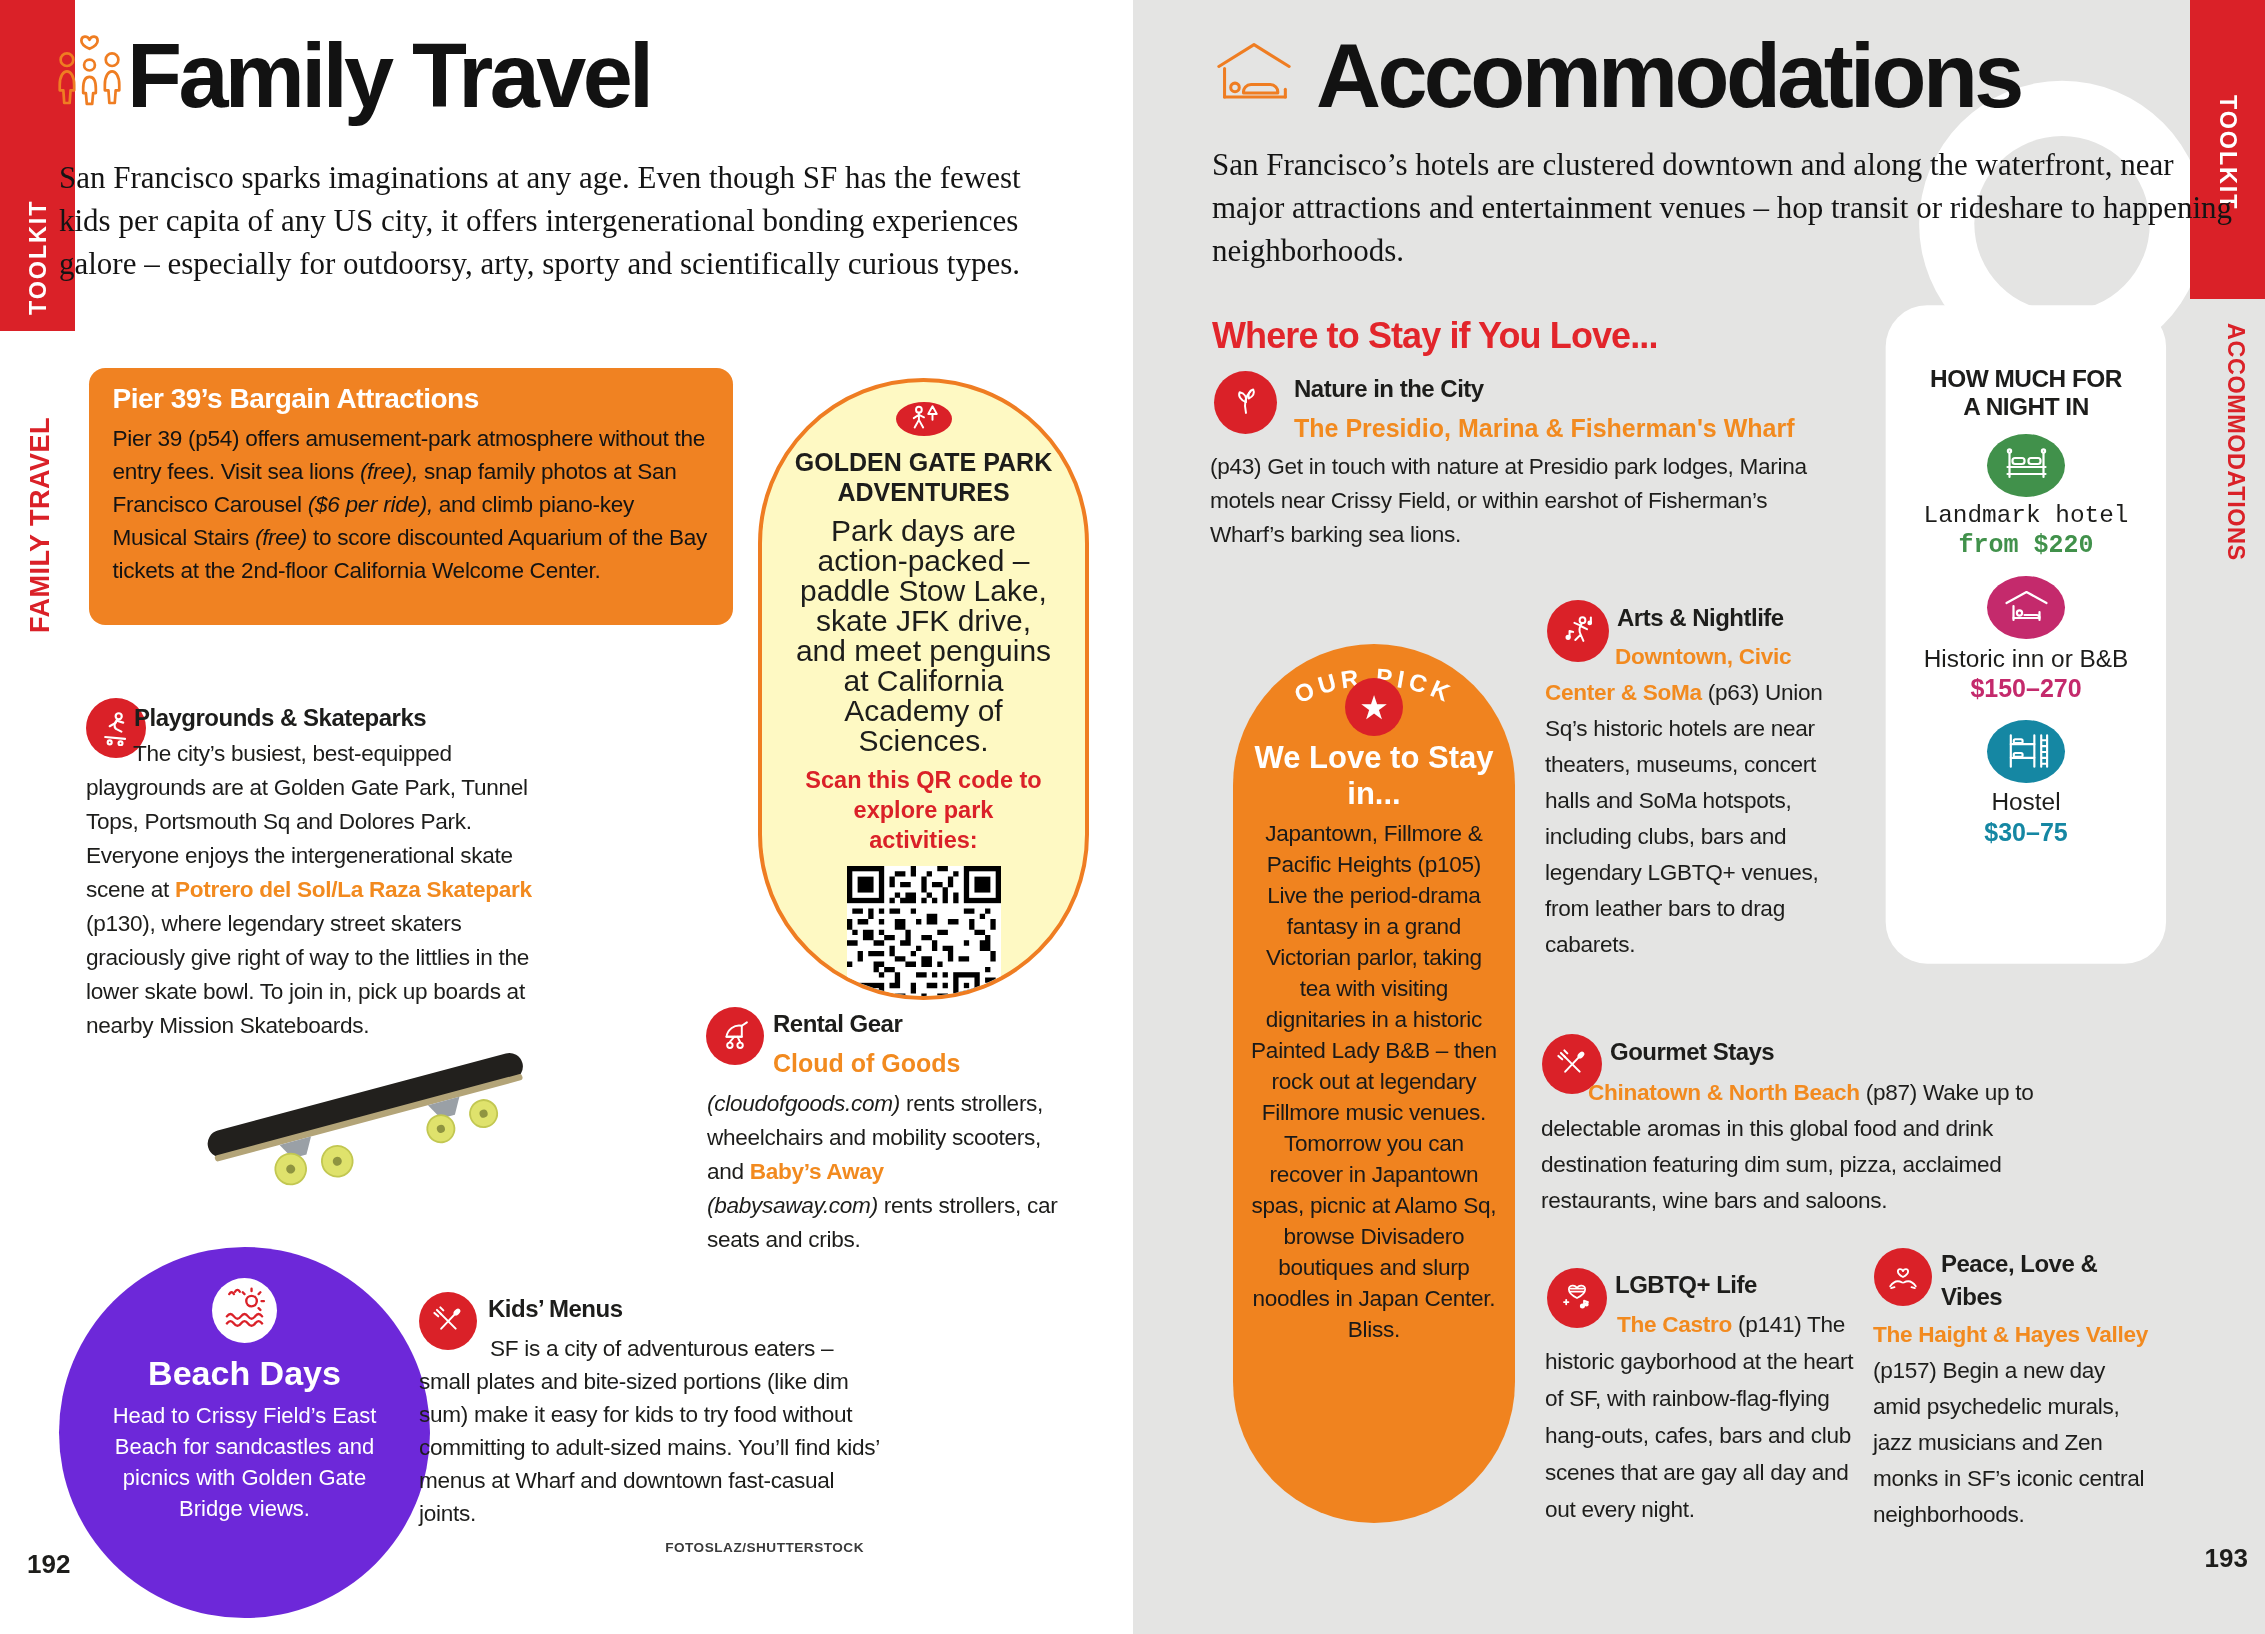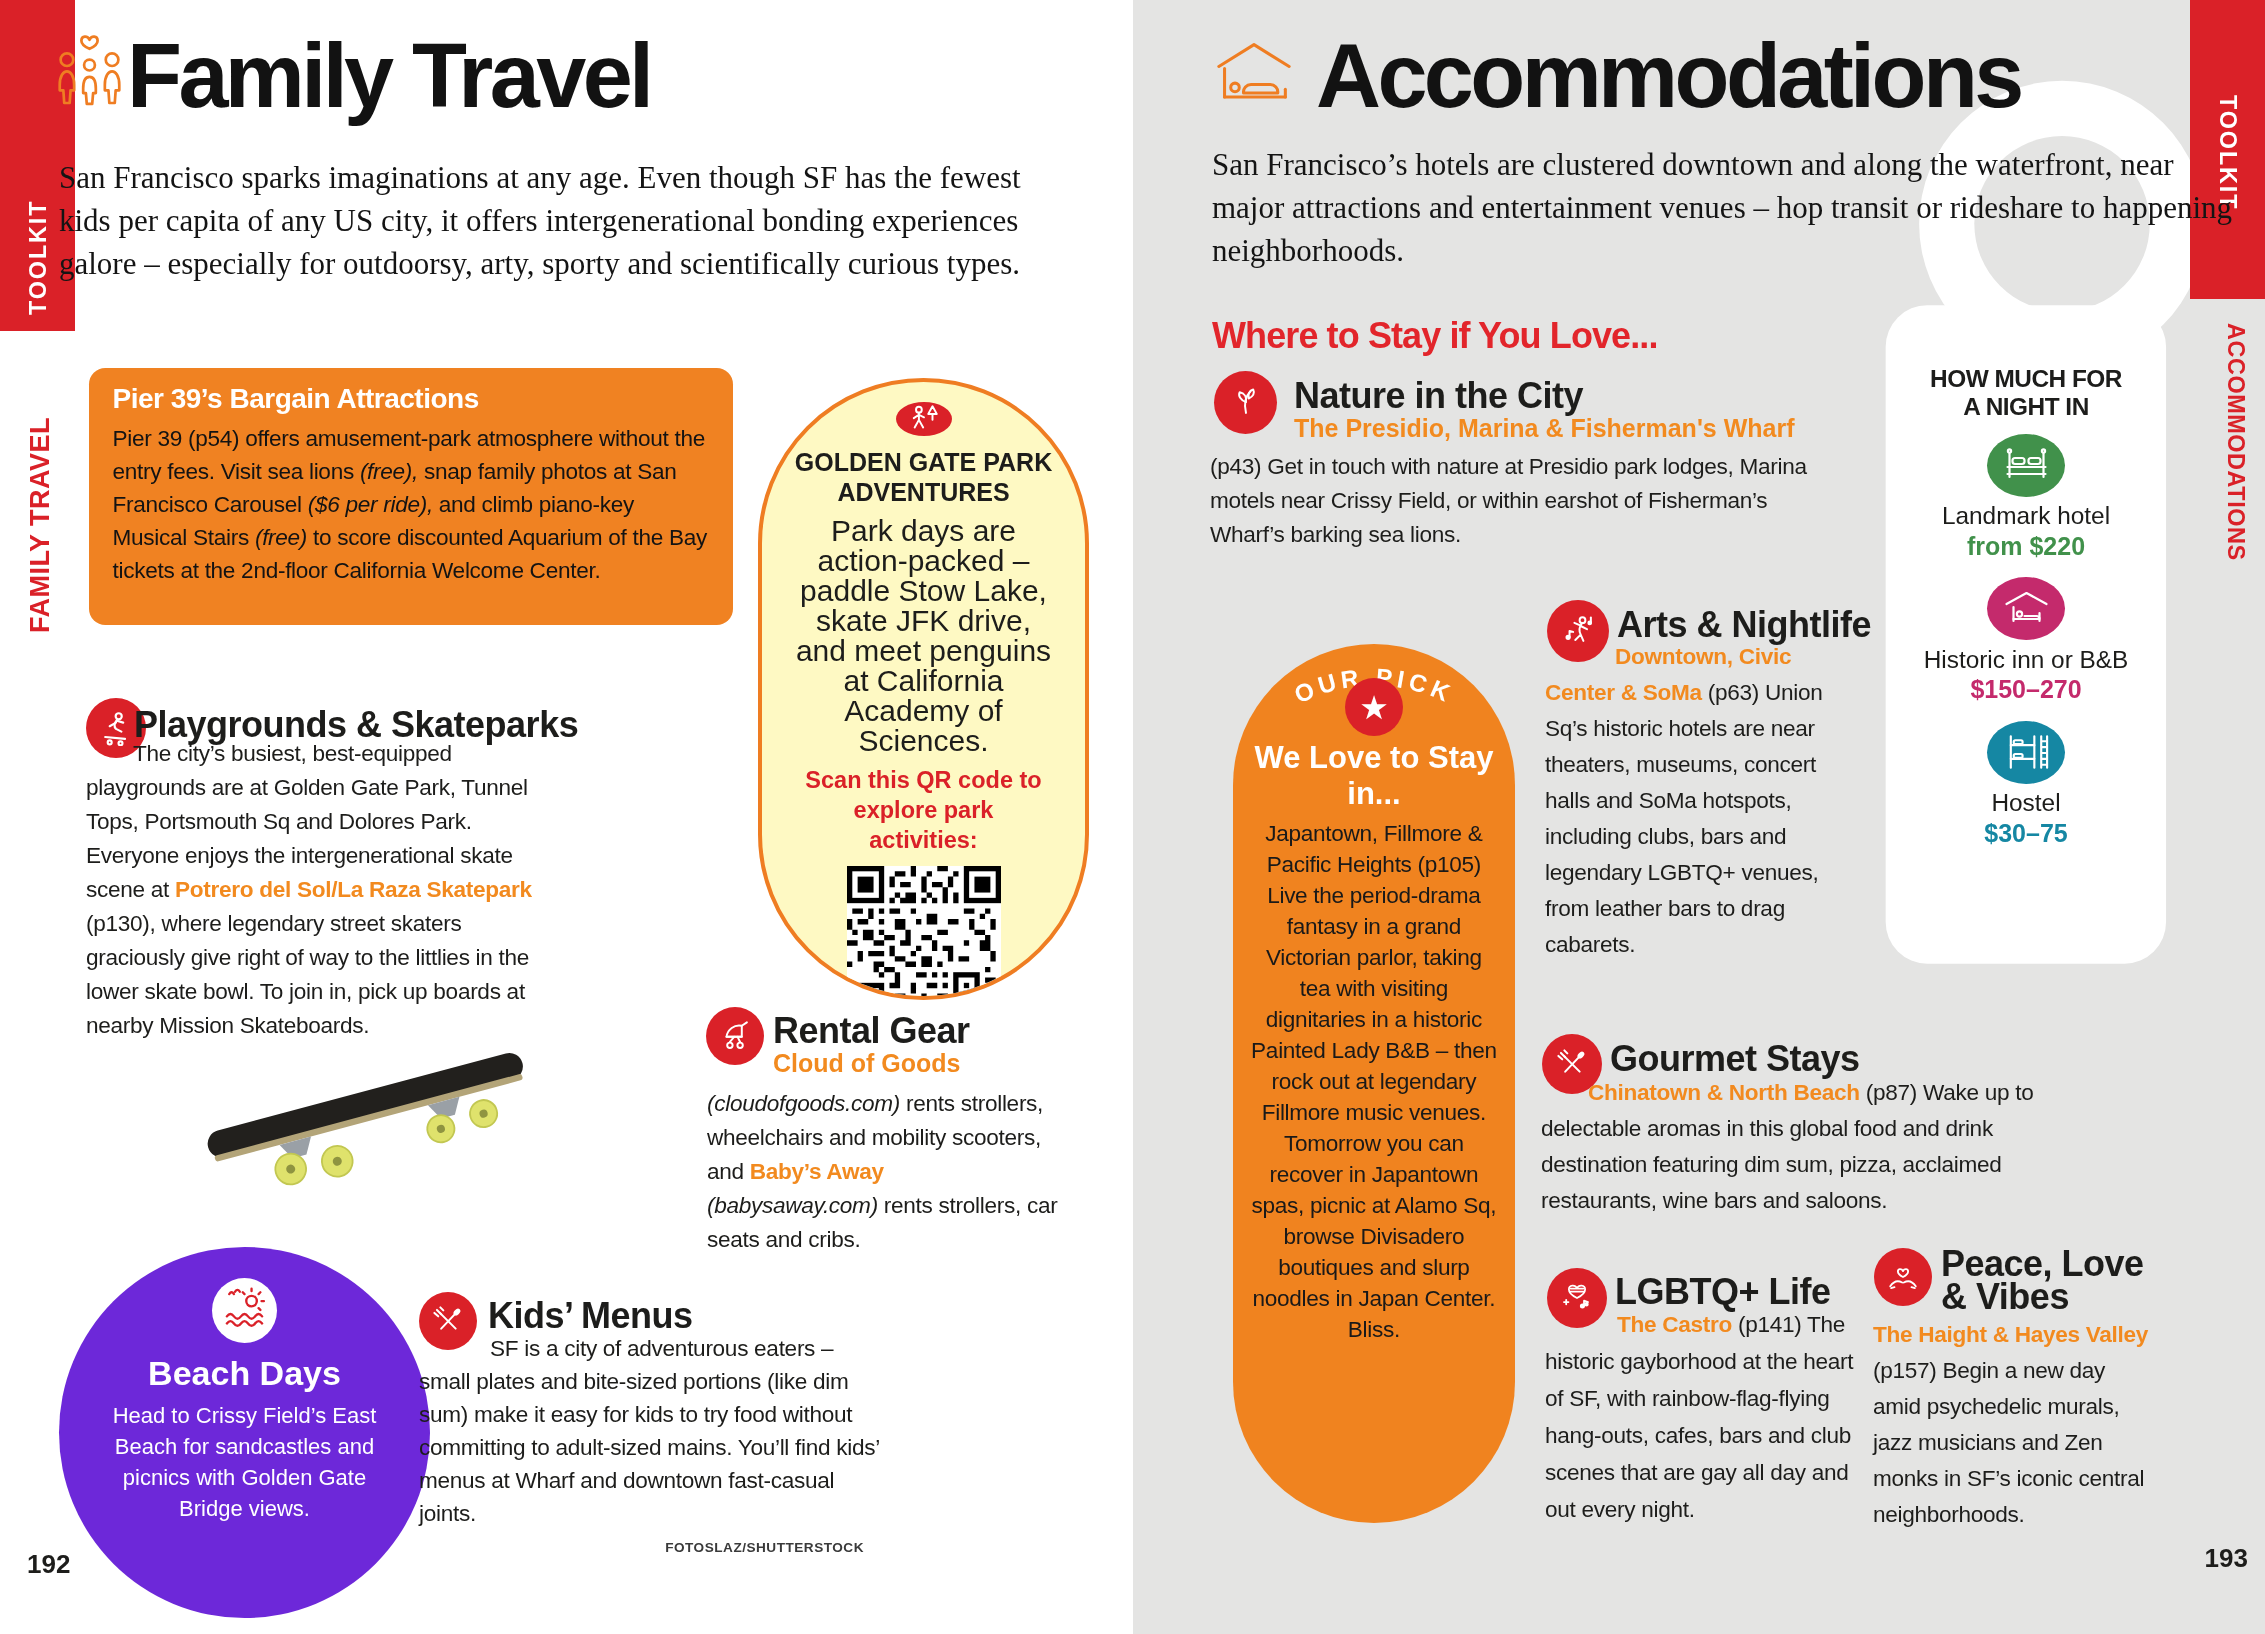--- a/index.html
+++ b/index.html
@@ -10,21 +10,21 @@
   
   .tab{background:#da2128;}
   .vtext{transform:rotate(-90deg);transform-origin:0 0;white-space:nowrap;}
   .vtext-d{transform:rotate(90deg);transform-origin:0 0;white-space:nowrap;}
   .tab-label{font-weight:bold;font-size:23.5px;letter-spacing:1.8px;color:#fff;}
   .side-label{font-weight:bold;font-size:27px;letter-spacing:0.5px;color:#da2128;}
   
   .page-title{font-weight:bold;font-size:90px;letter-spacing:-3.6px;color:#121212;white-space:nowrap;}
   .serif-intro{font-family:"Liberation Serif",serif;font-size:31px;line-height:43px;color:#141414;}
   
-  .sec-title{font-weight:bold;font-size:36px;letter-spacing:-0.5px;color:#1d1d1b;white-space:nowrap;}
+  .sec-title{font-weight:bold;font-size:24px;letter-spacing:-0.5px;color:#1d1d1b;white-space:nowrap;}
   .body-t{font-size:22.6px;line-height:34px;letter-spacing:-0.3px;color:#1d1d1b;}
   .seg-b{font-weight:normal;}
   .seg-i{font-style:italic;}
   .seg-o{color:#f28a1f;font-weight:bold;}
   .rc-icon{border-radius:50%;background:#da2128;display:flex;align-items:center;justify-content:center;}
   .orange-sub{color:#f28a1f;font-weight:bold;font-size:25px;white-space:nowrap;}
   
   .pier-box{background:#f08222;border-radius:16.3px;padding:14.5px 23.5px;box-sizing:border-box;}
   .pier-title{color:#fff;font-weight:bold;font-size:28px;letter-spacing:-0.5px;margin-bottom:7.2px;}
   .pier-body{font-size:22.6px;line-height:33px;letter-spacing:-0.3px;color:#131313;}
@@ -291,21 +291,21 @@
   </div>
   <div class="abs sec-title" style="left:1941px;top:1247px;white-space:normal;width:217px;line-height:33px;">Peace, Love &amp; Vibes</div>
   <div class="abs body-t" style="left:1873px;top:1317px;width:285px;line-height:36px;"><span class="seg-o">The Haight &amp; Hayes Valley</span><span> (p157) Begin a new day amid psychedelic murals, jazz musicians and Zen monks in SF’s iconic central neighborhoods.</span></div>
 
   <div class="abs" style="left:1886px;top:305px;width:280px;height:659px;text-align:center;">
     <div style="padding-top:60px;font-weight:bold;font-size:24.4px;line-height:28px;letter-spacing:-0.5px;">
       <div>HOW MUCH FOR</div>
       <div>A NIGHT IN</div>
     </div>
 
-    <div style="margin-top:12.7px;display:flex;flex-direction:column;align-items:center;">
+    <div style="margin-top:12.7px;display:flex;flex-direction:column;align-items:center;font-family:Liberation Mono, monospace;">
       <div class="rate-oval" style="background:#41914b;">
         <svg width="51" height="40" viewBox="0 0 50 40" fill="none" stroke="#fff" stroke-width="2.2" stroke-linecap="round" stroke-linejoin="round">
           <path d="M8,8 v24 M42,8 v24"></path>
             <circle cx="8" cy="6" r="1.6"></circle>
             <circle cx="42" cy="6" r="1.6"></circle>
           <rect x="11" y="13" width="12" height="6" rx="2.5"></rect>
             <rect x="27" y="13" width="12" height="6" rx="2.5"></rect>
           <path d="M6,22 h38 M6,29 h38"></path>
         </svg>
       </div>

